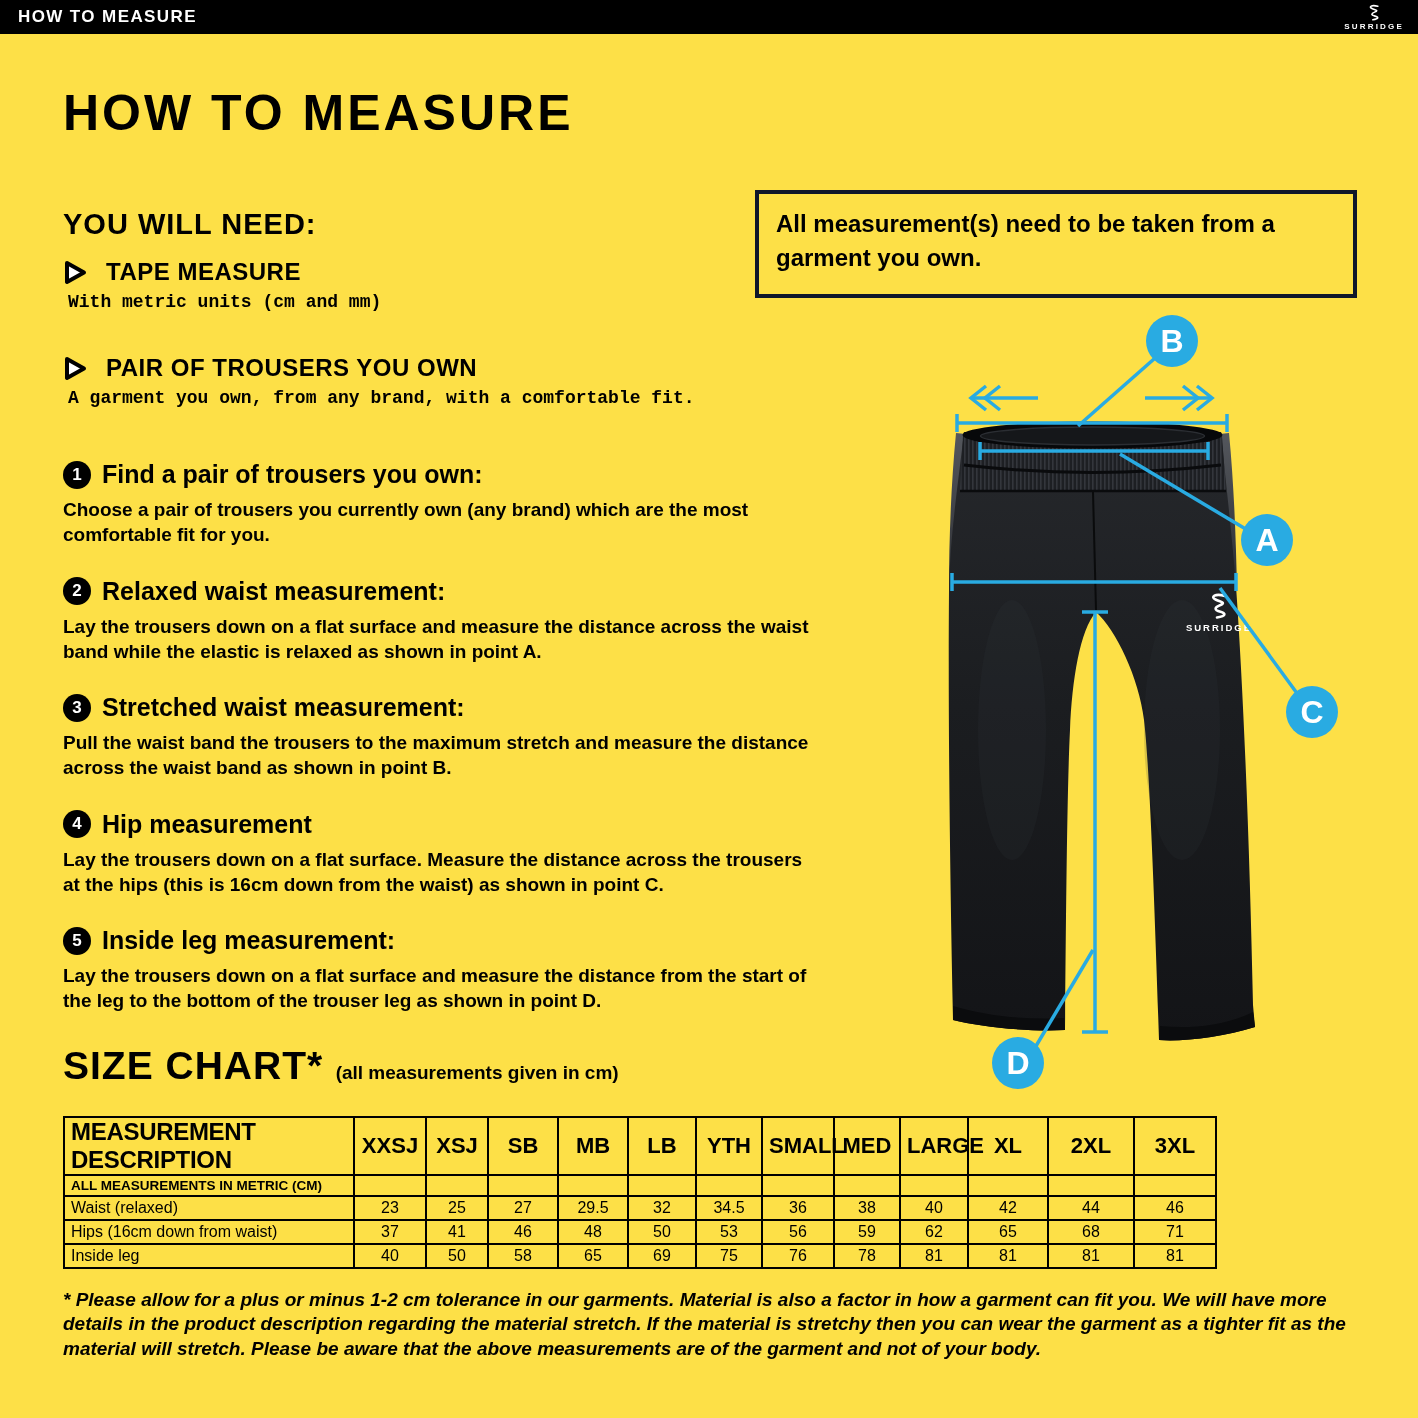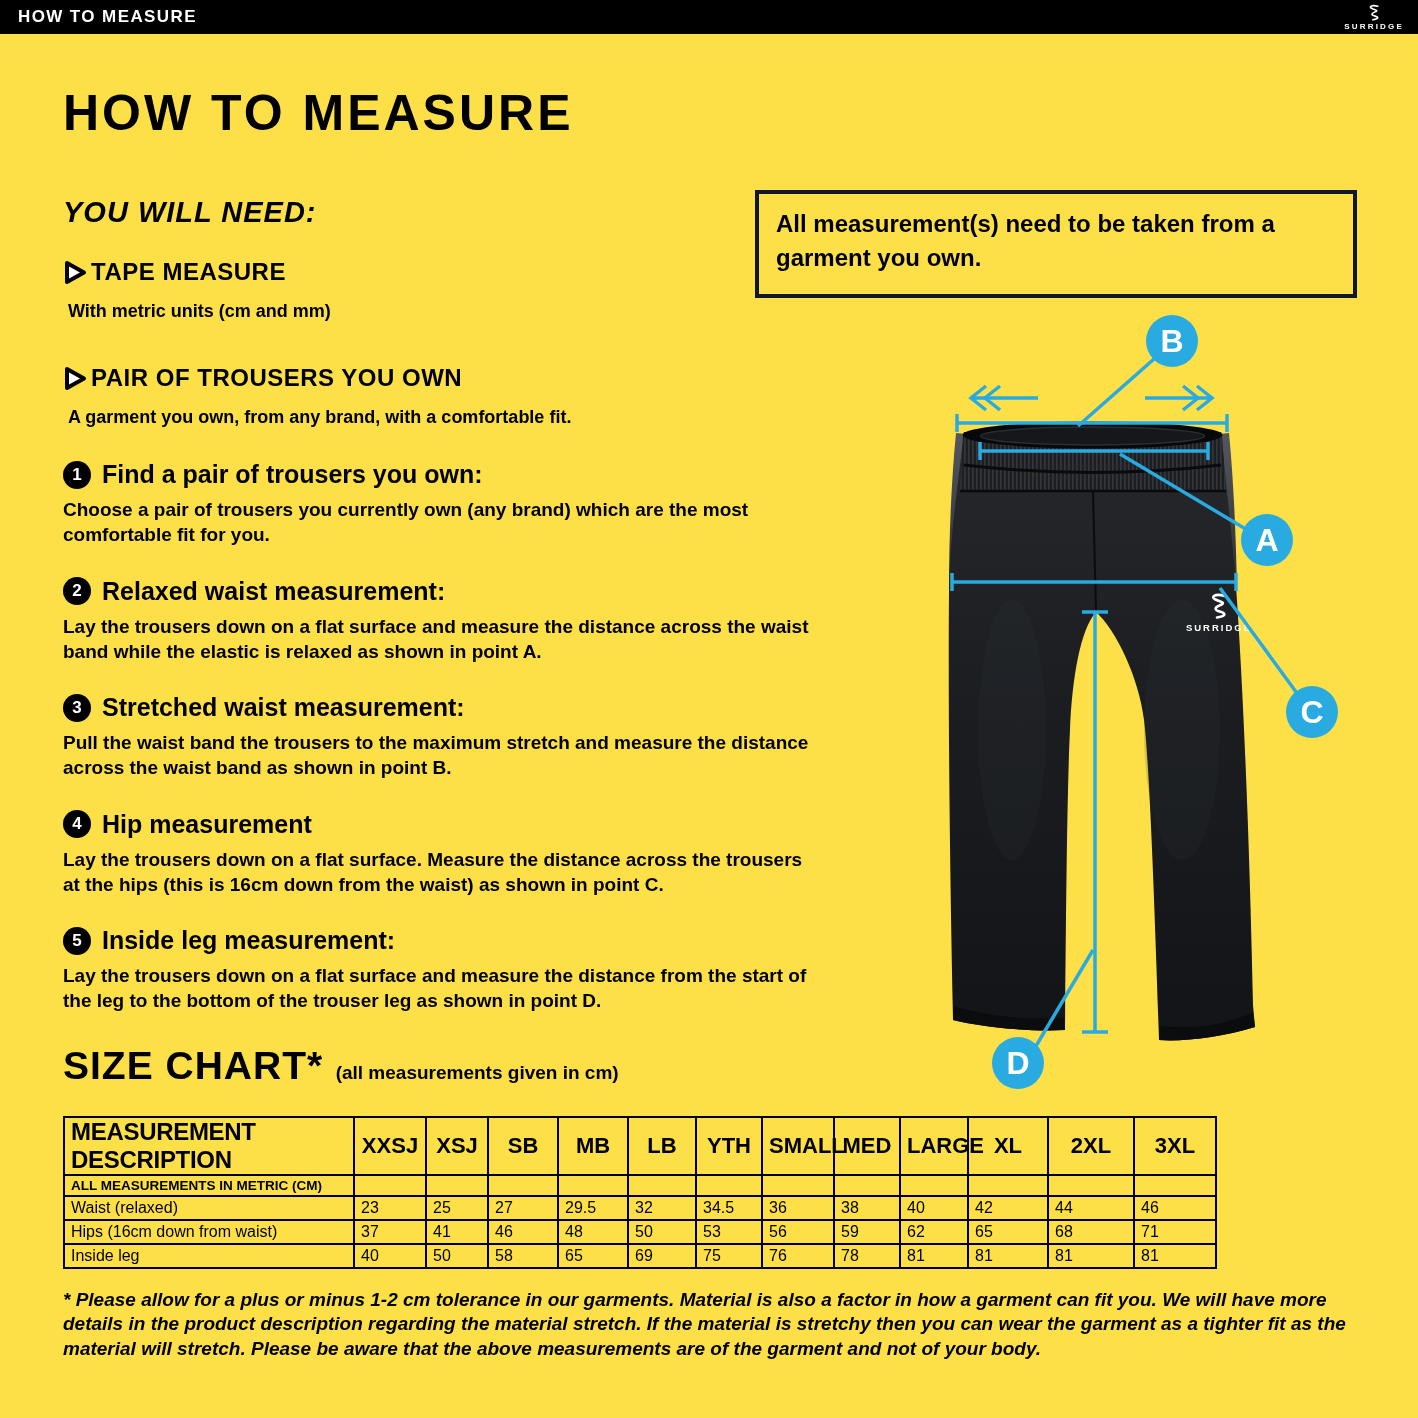--- a/index.html
+++ b/index.html
@@ -10,29 +10,29 @@
   .topbar{position:absolute;top:0;left:0;width:1418px;height:34px;background:#000;color:#fff;
           display:flex;align-items:center;justify-content:space-between;box-sizing:border-box;
           padding:0 14px 0 18px;}
   .topbar-title{font-size:17px;font-weight:bold;letter-spacing:1.4px;}
   .brand{display:flex;flex-direction:column;align-items:center;line-height:1;}
   .brand svg{height:18px;width:auto;display:block;}
   .brand-name{font-size:8px;font-weight:bold;letter-spacing:2.2px;margin-top:1px;}
 
   
   #main-title{position:absolute;left:63px;top:84px;margin:0;font-size:50px;font-weight:bold;letter-spacing:3px;}
-  #need-heading{position:absolute;left:63px;top:196px;margin:0;font-size:29px;font-weight:bold;letter-spacing:1px;font-style:italic;}
+  #need-heading{position:absolute;left:63px;top:208px;margin:0;font-size:29px;font-weight:bold;letter-spacing:1px;}
 
   
   #need-list{position:absolute;left:63px;top:258px;width:720px;}
   .need-item{margin-bottom:42px;}
-  .need-head{display:flex;align-items:center;gap:3px;height:28px;}
+  .need-head{display:flex;align-items:center;gap:18px;height:28px;}
   .need-icon{flex:0 0 auto;display:flex;}
   .need-title{font-size:24px;font-weight:bold;letter-spacing:0.5px;}
-  .need-desc{font-size:18px;font-weight:bold;margin-top:15px;padding-left:5px;}
+  .need-desc{font-size:18px;font-weight:bold;margin-top:6px;padding-left:5px;font-family:Liberation Mono, monospace;}
 
   
   #notice{position:absolute;left:755px;top:190px;width:602px;box-sizing:border-box;
           border:4px solid #0f172a;padding:13px 17px;min-height:108px;}
   #notice p{margin:0;font-size:24px;font-weight:bold;line-height:1.42;}
 
   
   #steps{position:absolute;left:63px;top:460px;width:770px;list-style:none;margin:0;padding:0;}
   .step{margin-bottom:29px;}
   .step-head{display:flex;align-items:center;gap:11px;margin-bottom:8px;}
@@ -46,21 +46,21 @@
 
   
   #size-head{position:absolute;left:63px;top:1044px;white-space:nowrap;}
   #size-title{font-size:39px;font-weight:bold;letter-spacing:1px;}
   #size-sub{font-size:19px;font-weight:bold;margin-left:8px;}
   #size-table{position:absolute;left:63px;top:1116px;width:1152px;border-collapse:collapse;table-layout:fixed;}
   #size-table th,#size-table td{border:2px solid #000;padding:0 6px;box-sizing:border-box;}
   #size-table thead th{font-size:22px;font-weight:bold;height:34px;text-align:center;}
   #size-table thead th.desc{text-align:left;font-size:24px;letter-spacing:-0.3px;}
   tr.metric-row td{height:21px;font-size:13.5px;font-weight:bold;text-align:left;}
-  tr.data-row td{height:24px;font-size:16px;}
+  tr.data-row td{height:24px;font-size:16px;text-align:center;}
   tr.data-row td.rowlabel{text-align:left;}
 
   
   #footnote{position:absolute;left:63px;top:1288px;width:1305px;margin:0;
             font-size:19px;font-weight:bold;font-style:italic;line-height:1.28;}
 </style>
 </head>
 <body>
 
 <div class="page">

